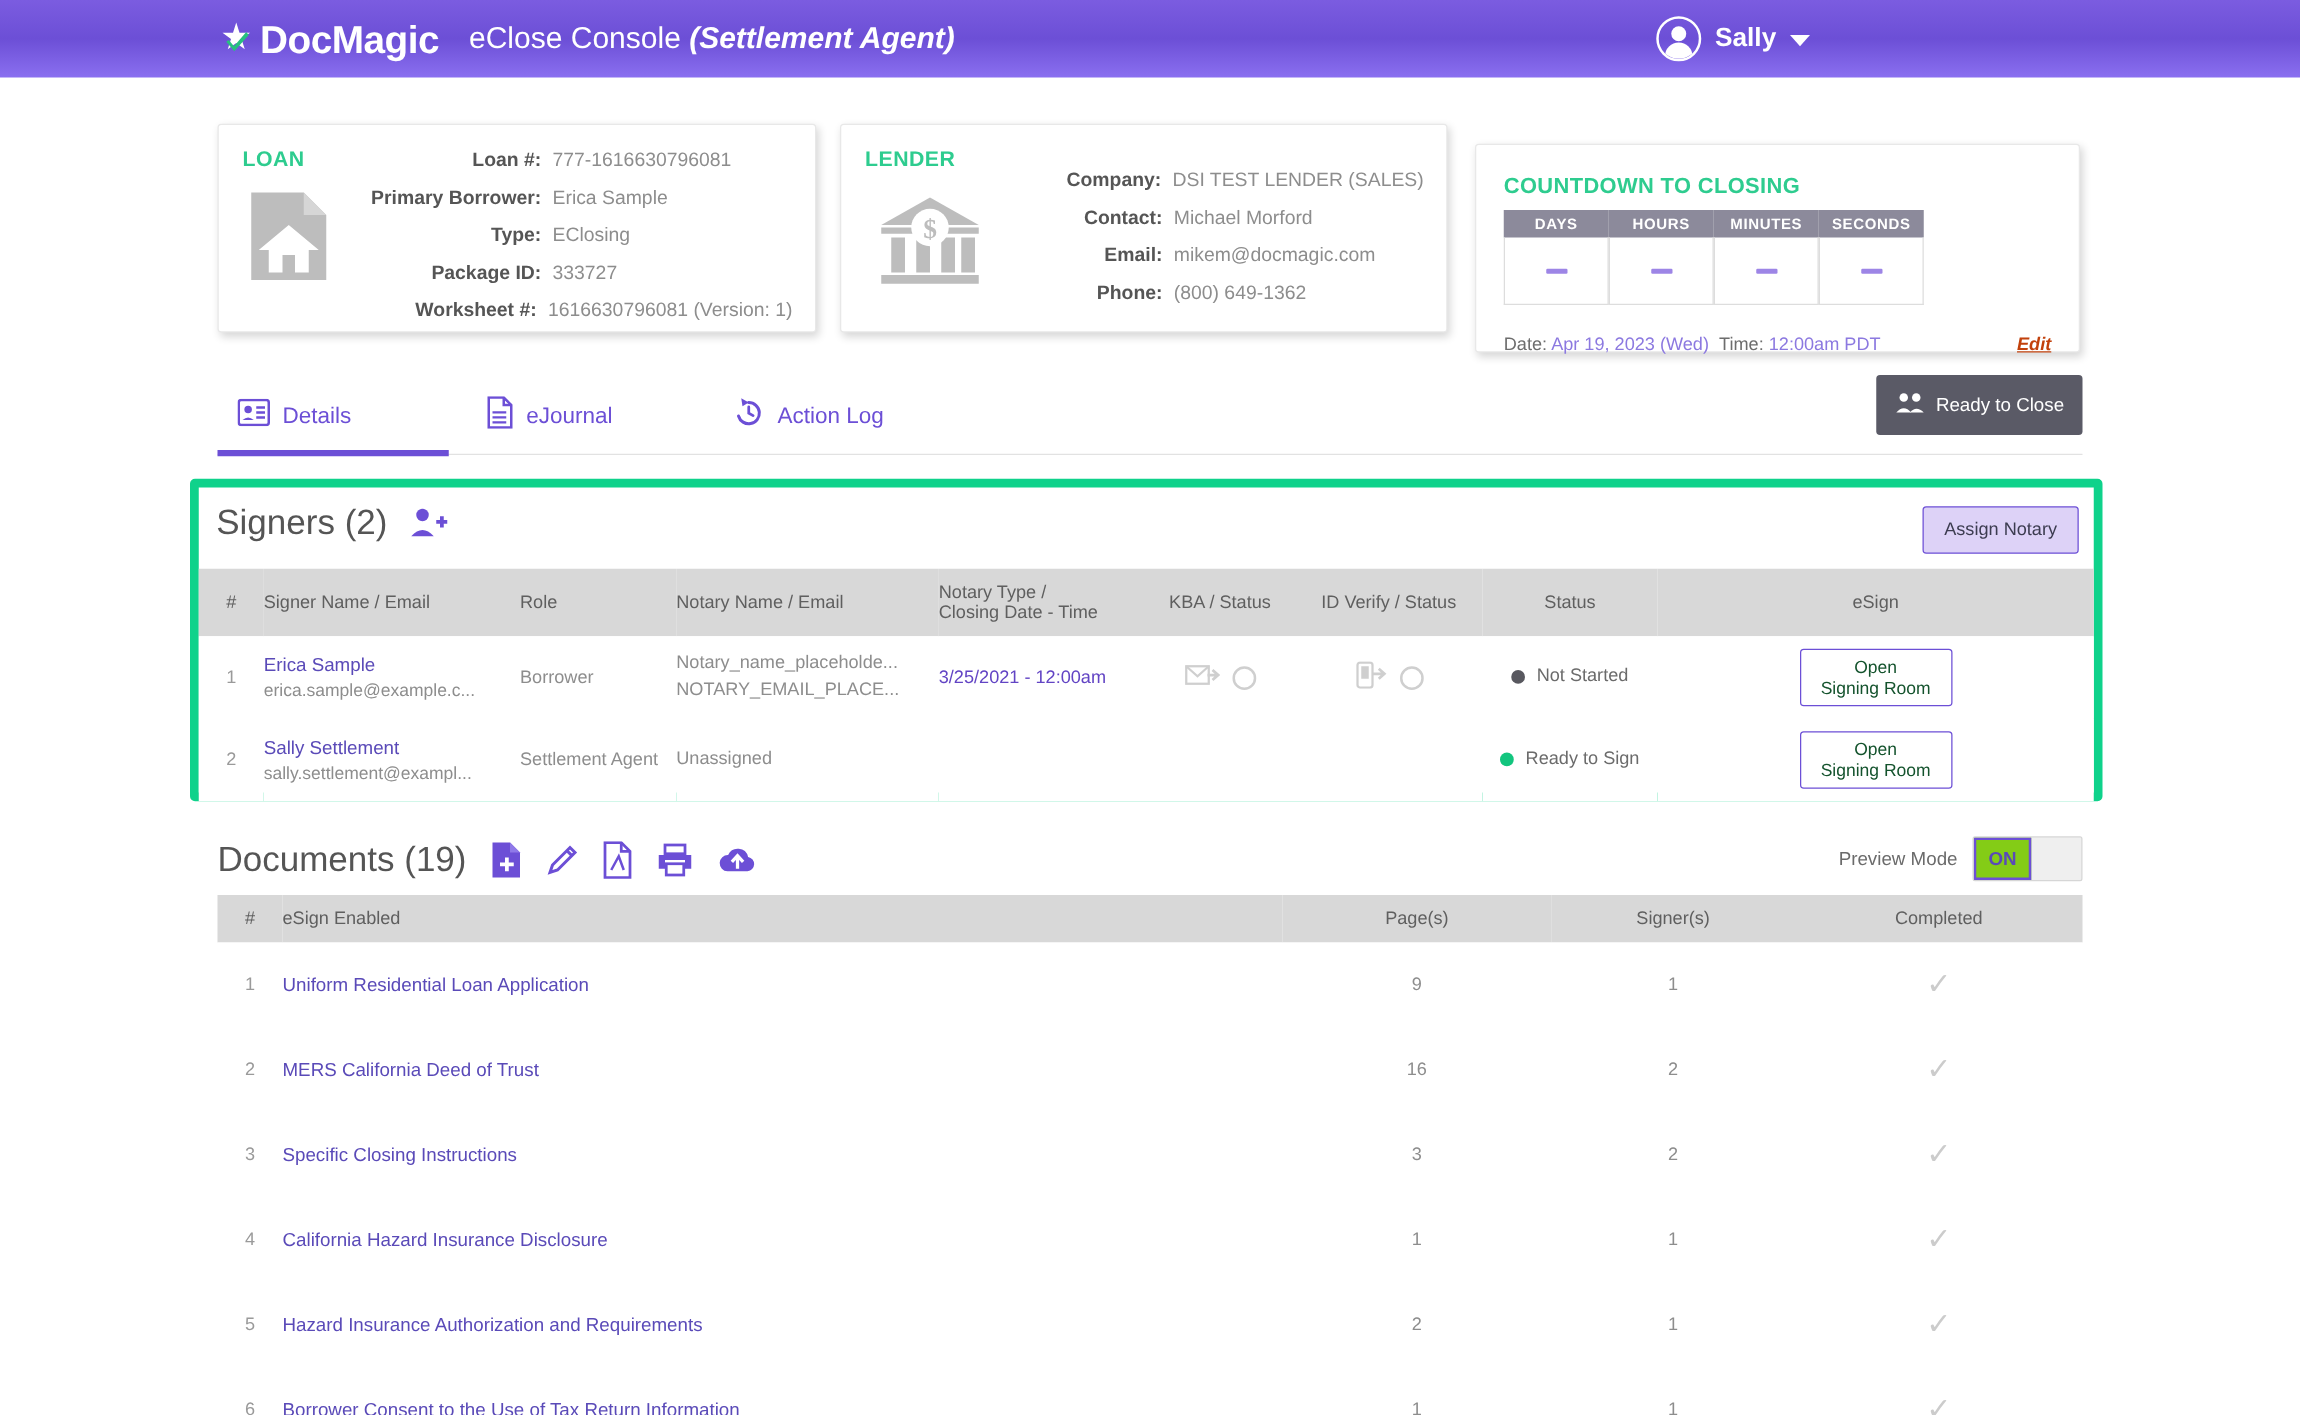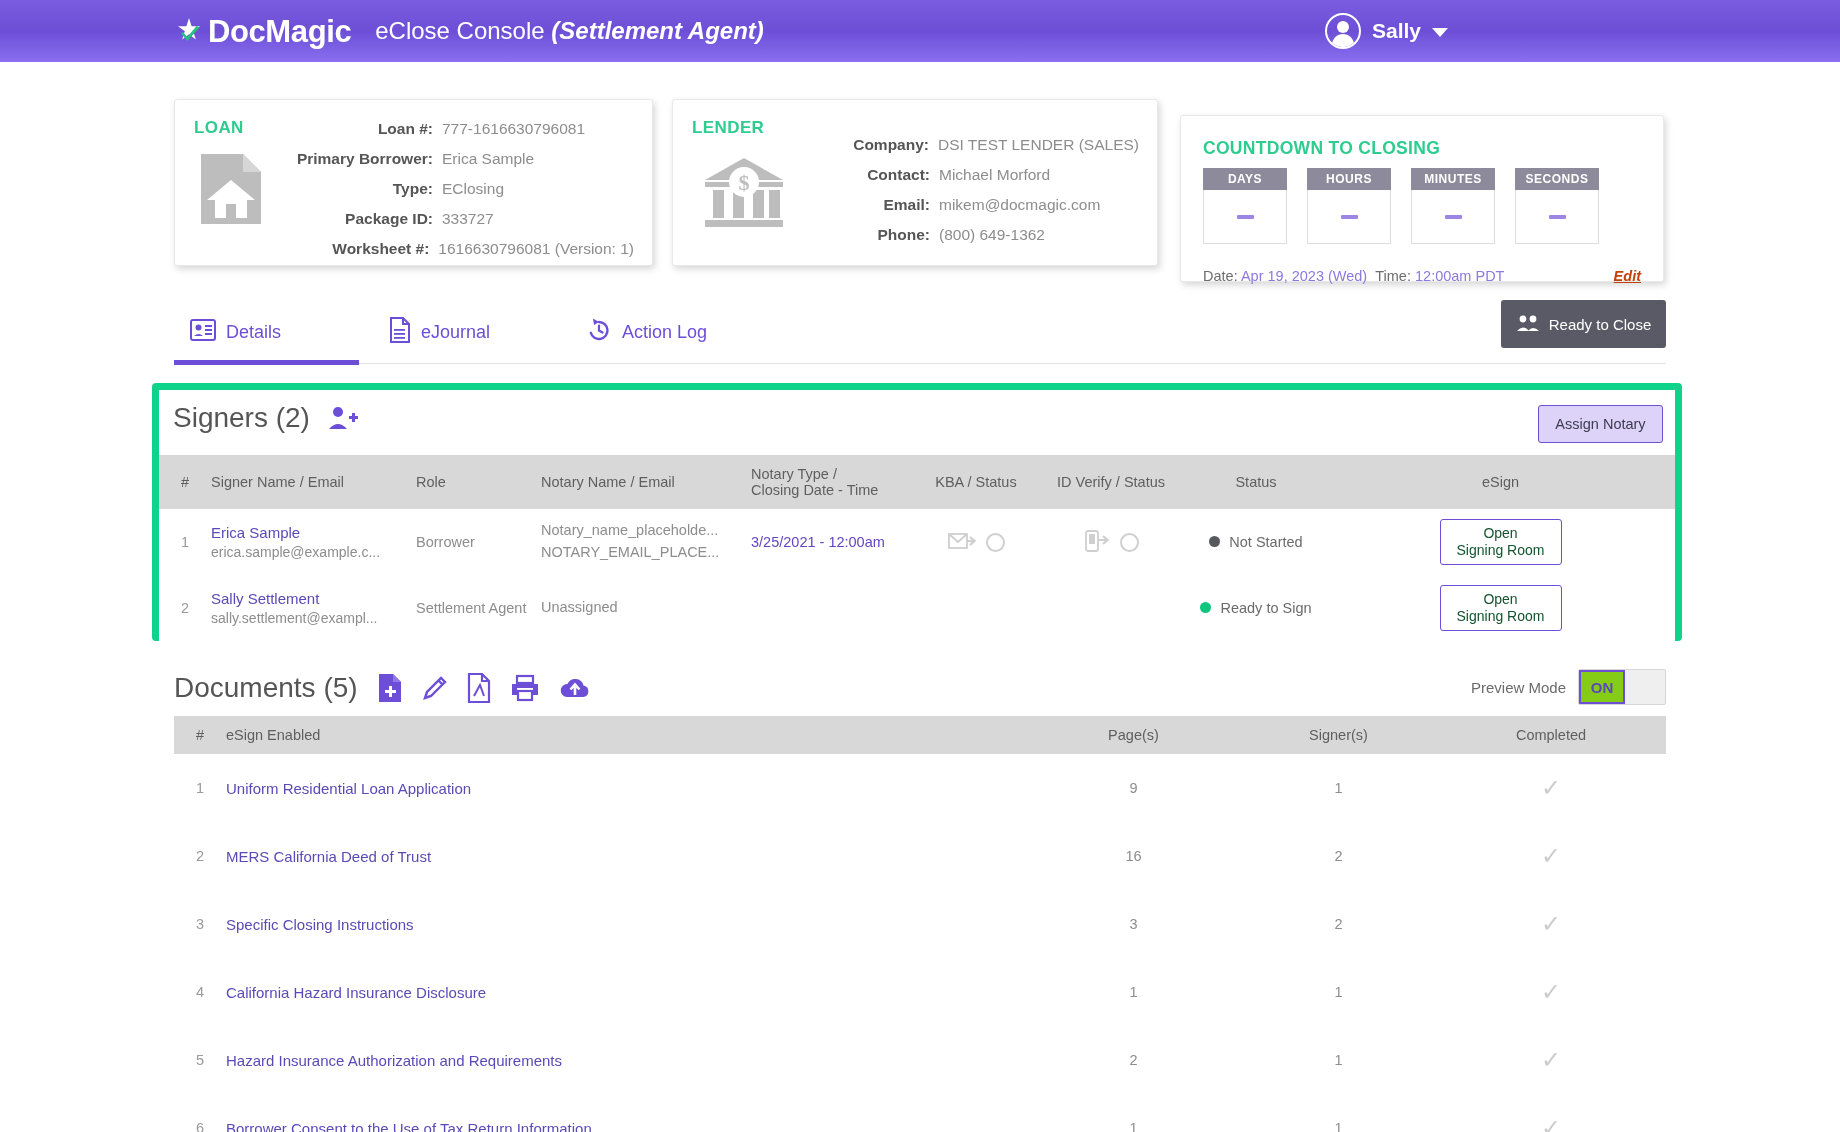--- a/index.html
+++ b/index.html
@@ -66,21 +66,21 @@
   .kv-row { display:flex; justify-content:flex-end; align-items:baseline;
             height:30px; line-height:30px; white-space:nowrap; }
   .kv-label { color:#555555; font-size:15.5px; font-weight:bold; }
   .kv-value { color:#8d8d8d; font-size:15.5px; margin-left:9px;
               min-width:192px; text-align:left; }
   #card-lender .kv-value { min-width:200px; }
 
   
   .cd-title { position:absolute; left:22px; top:22px; color:#2ecc8f;
               font-size:17.5px; font-weight:bold; letter-spacing:.3px; }
-  .cd-boxes { position:absolute; left:22px; top:52px; display:flex; gap:20px; }
+  .cd-boxes { position:absolute; left:22px; top:52px; display:flex; }
   .cd-unit { width:84px; }
   .cd-unit-head {
     background:#8c8a9b; color:#ffffff; font-size:12px; font-weight:bold;
     text-align:center; padding:4px 0; letter-spacing:.5px;
   }
   .cd-unit-body {
     border:1px solid #dddddd; border-top:none; height:54px;
     display:flex; align-items:center; justify-content:center;
   }
   .cd-dash { width:17px; height:4px; background:#9d85e6; border-radius:1px; }
@@ -495,21 +495,21 @@
             <span>Signing Room</span>
           </span>
         </td>
       </tr>
     </tbody>
   </table>
 </div>
 
 <div class="docs-section">
   <div class="docs-head">
-    <span class="docs-title">Documents (5)</span>
+    <span class="docs-title">Documents (19)</span>
 
     <span class="icon-btn">
       <svg width="26" height="30" viewBox="0 0 26 30">
           <path d="M2 1 H16 L24 9 V29 H2 Z" fill="#6c4fd6"></path>
           <path d="M16 1 V9 H24" fill="#8f79e8"></path>
           <rect x="8" y="17" width="11" height="3" fill="#fff"></rect>
           <rect x="12" y="13" width="3" height="11" fill="#fff"></rect>
         </svg>
     </span>
     <span class="icon-btn">

